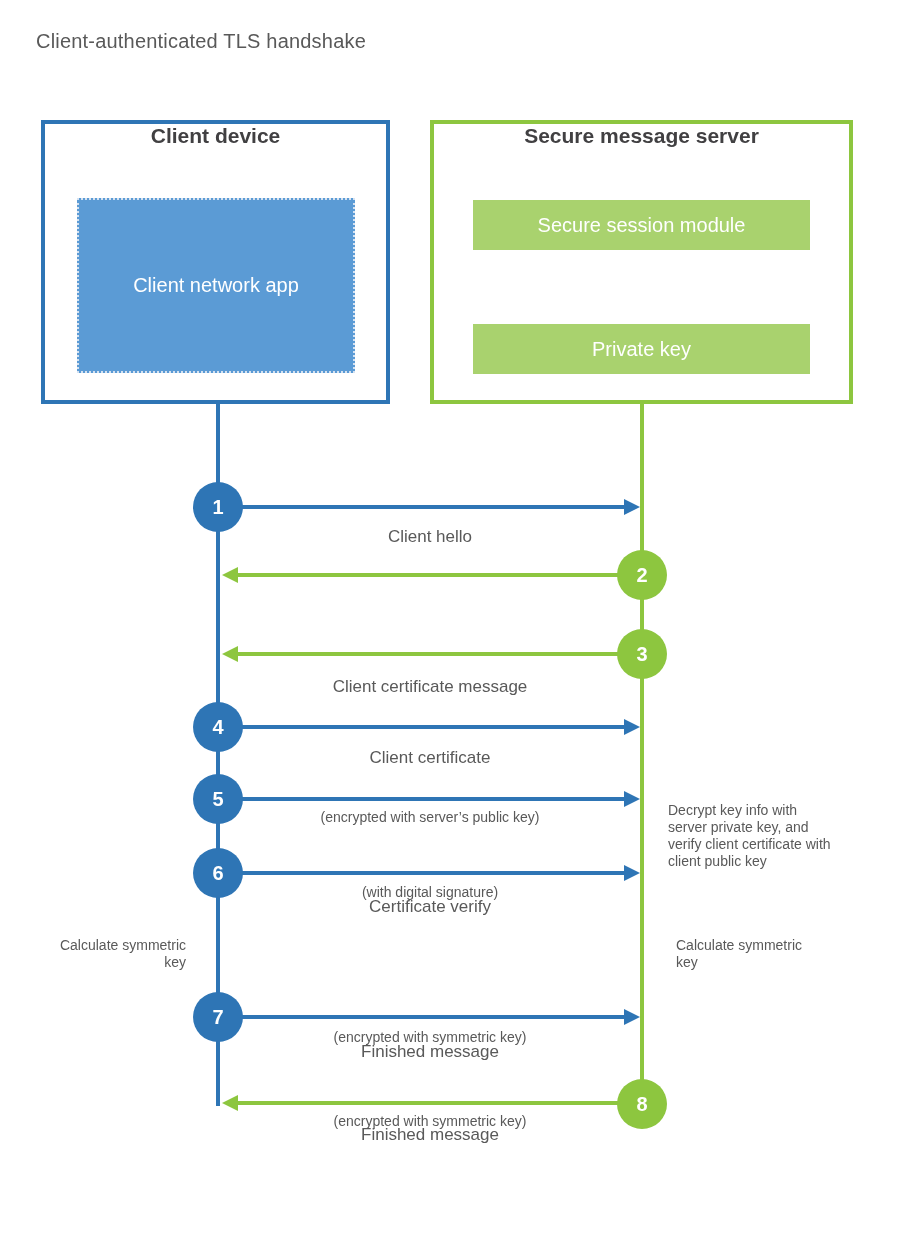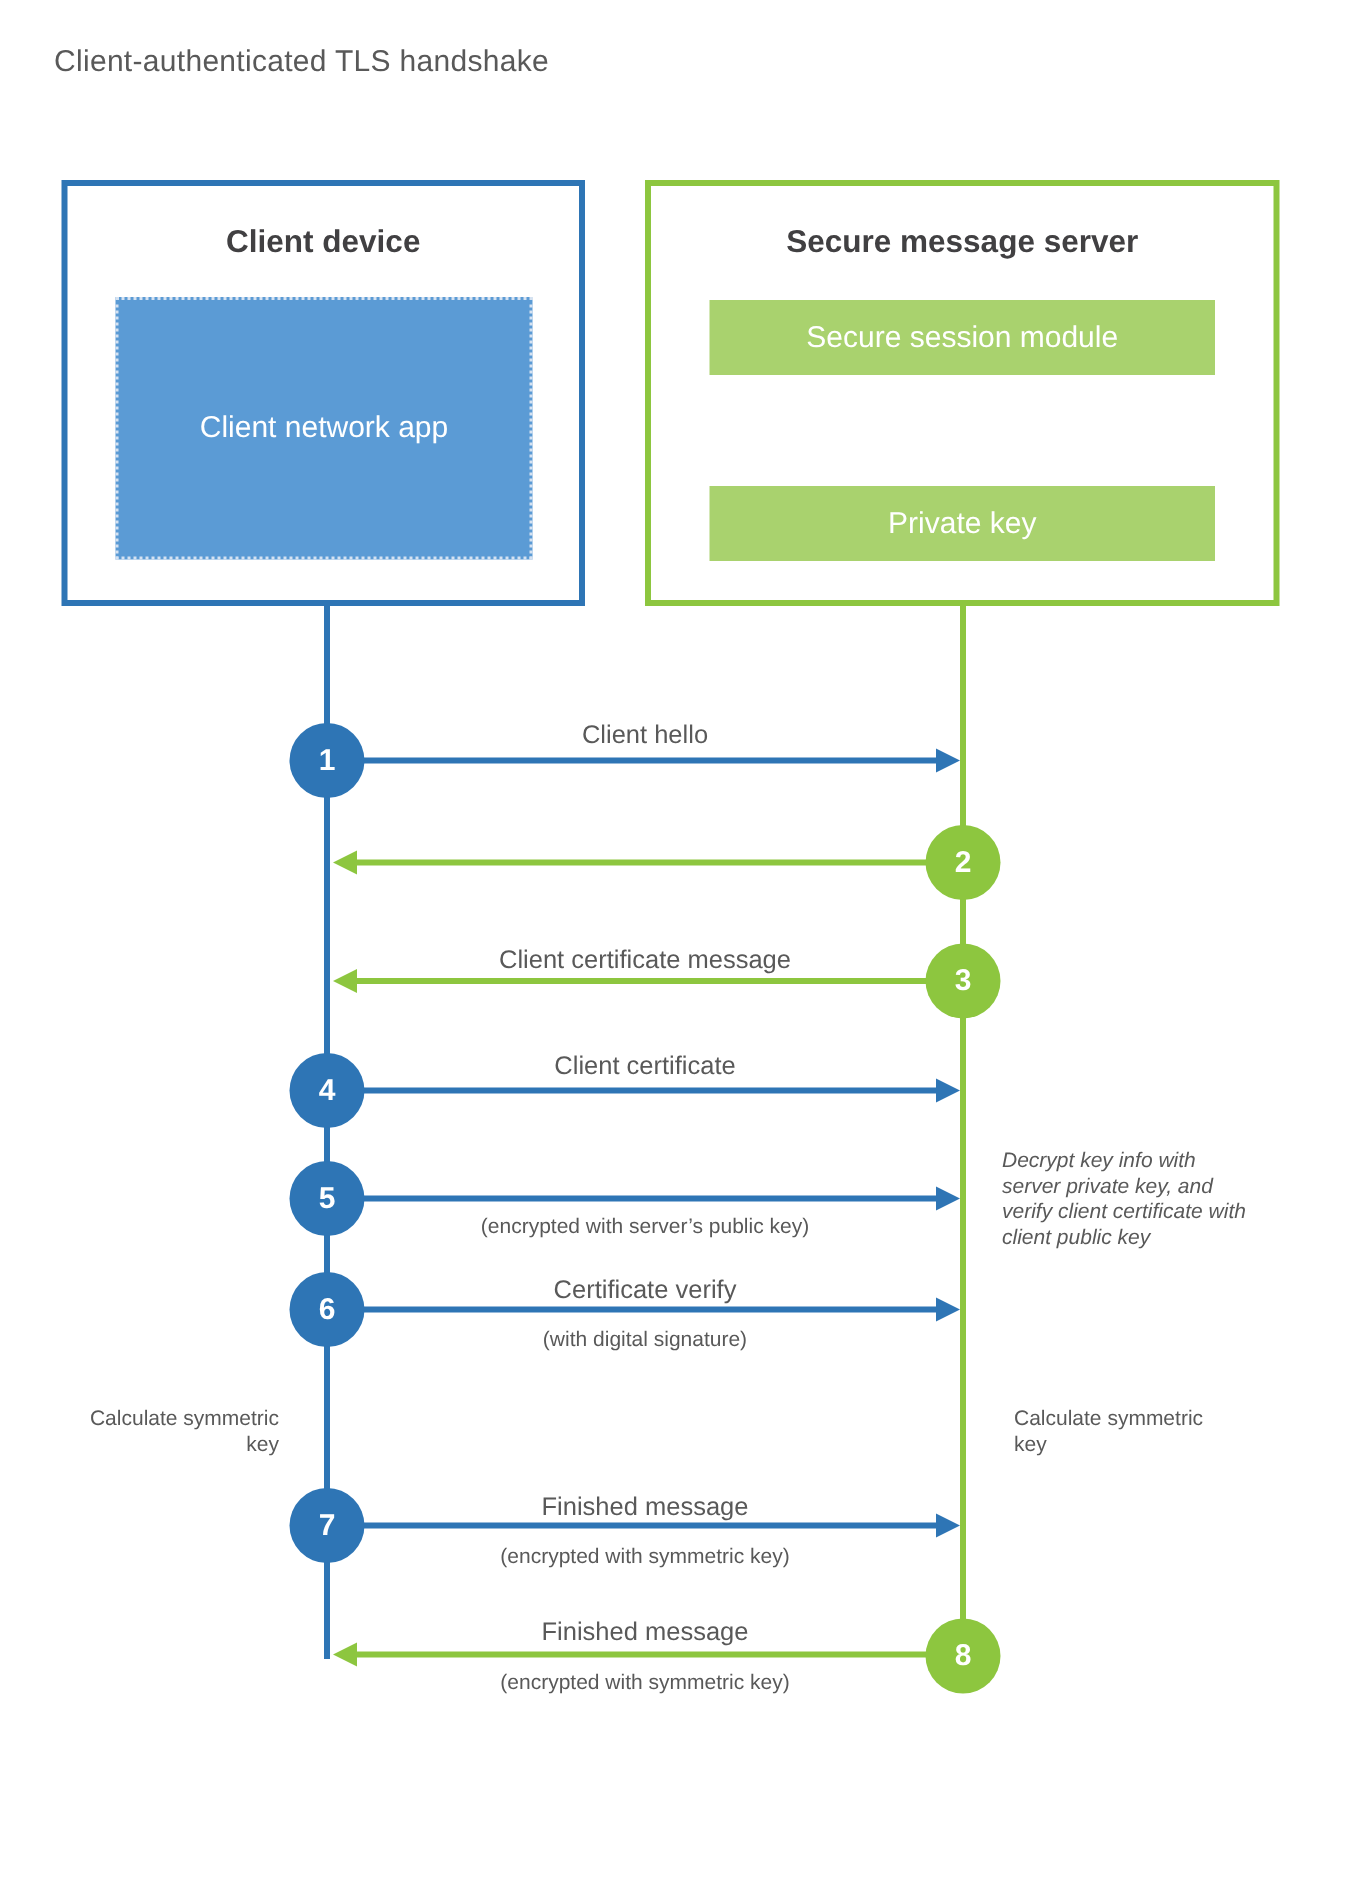--- a/index.html
+++ b/index.html
@@ -22,21 +22,20 @@
     color: #595959;
     letter-spacing: 0.2px;
   }
 
   
   .actor-box { background: #ffffff; }
   .client-box { left: 41px; top: 120px; width: 349px; height: 284px; border: 4px solid #2E75B5; }
   .server-box { left: 430px; top: 120px; width: 423px; height: 284px; border: 4px solid #8DC63F; }
   .actor-title {
     width: 100%;
-    margin-top: 26px;
     text-align: center;
     font-size: 21px;
     font-weight: bold;
     color: #414042;
   }
 
   .app-rect {
     left: 77px; top: 198px; width: 278px; height: 175px;
     background: #5B9BD5;
     border: 2px dotted #d5e2f1;
@@ -84,35 +83,36 @@
     border-bottom: 8px solid transparent;
     border-right: 16px solid #8DC63F;
   }
 
   
   .msg-label {
     left: 220px; width: 420px;
     text-align: center;
     font-size: 17px;
     color: #595959;
+    margin-top: 47px;
   }
   .msg-sublabel {
     left: 220px; width: 420px;
     text-align: center;
     font-size: 14px;
     color: #595959;
   }
 
   
   .side-note {
     font-size: 14px;
     line-height: 17px;
     color: #595959;
   }
-  .note-decrypt { left: 668px; top: 765px; width: 164px; font-style: italic; }
+  .note-decrypt { left: 668px; top: 802px; width: 164px; }
   .note-calc-left { left: 56px; top: 937px; width: 130px; text-align: right; }
   .note-calc-right { left: 676px; top: 937px; width: 130px; text-align: left; }
 </style>
 </head>
 <body>
 
 <div class="diagram">
 
   <h1 class="abs page-title">Client-authenticated TLS handshake</h1>
 

